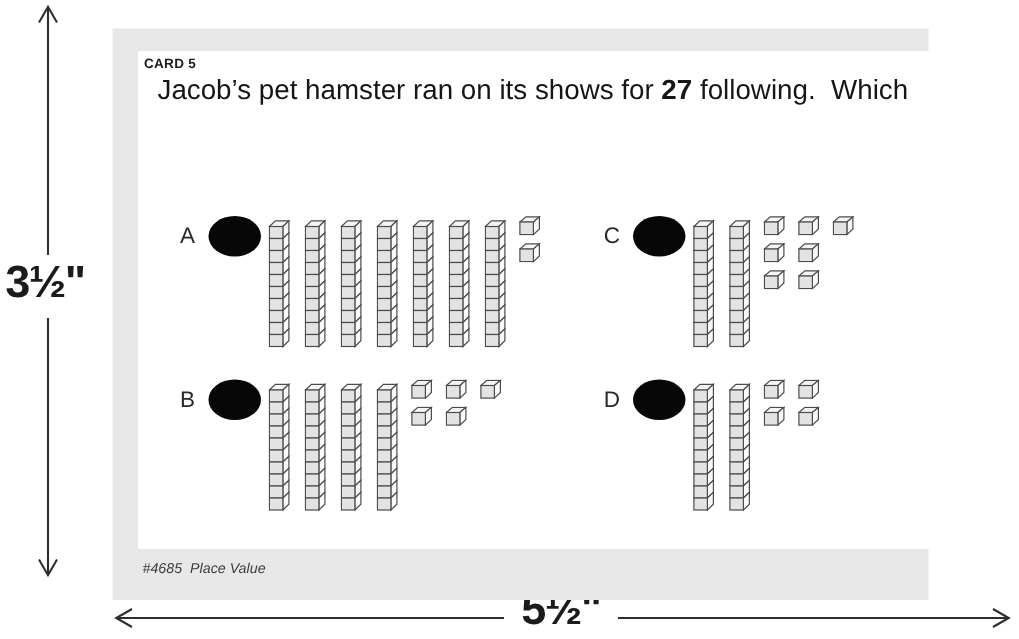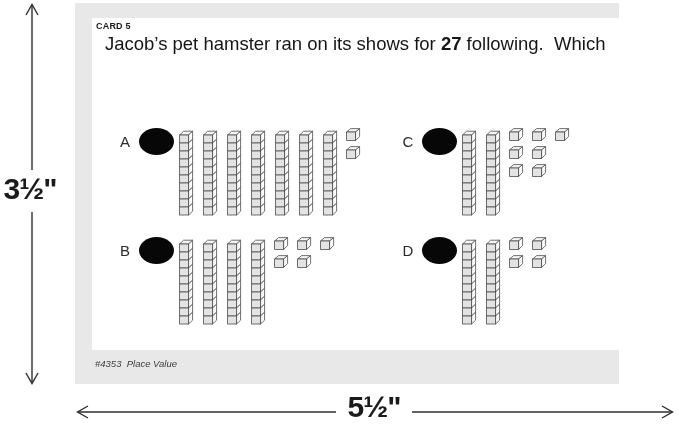--- a/index.html
+++ b/index.html
@@ -3,21 +3,21 @@
 <meta charset="utf-8">
 <style>
   * { margin:0; padding:0; box-sizing:border-box; }
   html,body { background:#ffffff; }
   .page {
     position:relative; width:679px; height:426px; background:#ffffff;
     font-family:"Liberation Sans", sans-serif; overflow:hidden;
   }
   
   .panel {
-    position:absolute; left:75px; top:3px; width:544px; height:381px;
+    position:absolute; left:75px; top:19px; width:544px; height:381px;
     background:#e8e8e8;
   }
   
   .card {
     position:absolute; left:17px; top:15px; width:560px; height:332px;
     background:#ffffff;
   }
   .card-number {
     position:absolute; left:4px; top:3px;
     font-size:9px; font-weight:bold; color:#1c1c1c; letter-spacing:0.2px;
@@ -571,17 +571,17 @@
                 <polygon points="9.6,4 13.6,0.6 13.6,8.6 9.6,12.4" fill="#fbfbfb" stroke="#4c4c4c" stroke-width="0.8"></polygon>
                 <rect x="0.6" y="4" width="9" height="8.4" fill="#e3e3e3" stroke="#4c4c4c" stroke-width="0.8"></rect>
               </svg>
             </div>
           </div>
       </div>
 
     </div>
 
     <div class="footer">
-      <span>#4353  Place Value</span>
+      <span>#4685  Place Value</span>
     </div>
   </div>
 
 </div>
 
 </body></html>

